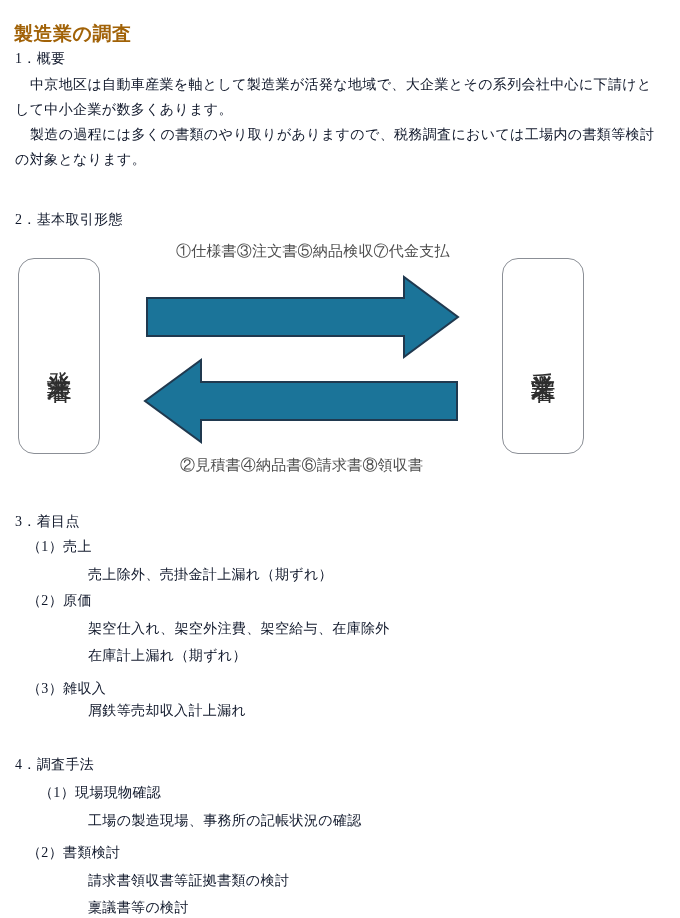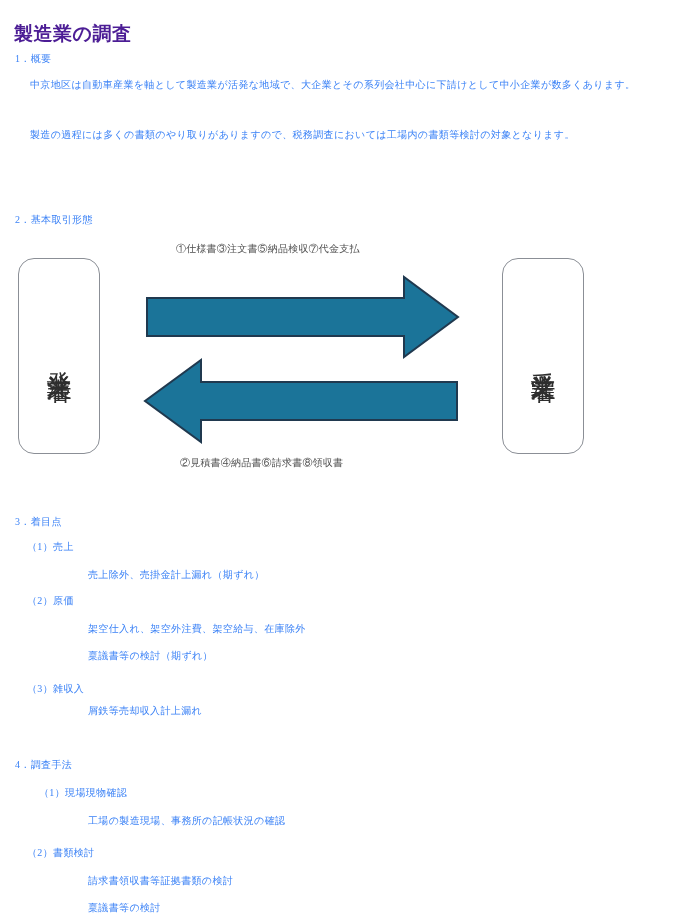--- a/index.html
+++ b/index.html
@@ -26,31 +26,31 @@
   }
 
   
   .doc-title {
     position: absolute;
     left: 14px;
     top: 8px;
     font-size: 19px;
     line-height: 26px;
     letter-spacing: 0.5px;
-    color: #4c1d95;
+    color: #a16207;
     white-space: nowrap;
   }
 
   
   .txt {
     position: absolute;
-    font-size: 10px;
+    font-size: 14px;
     line-height: 25px;
     letter-spacing: 0.35px;
-    color: #3b82f6;
+    color: #0f172a;
     white-space: nowrap;
   }
 
   .lvl0 { left: 15px; }
   .lvl1 { left: 27px; }
   .lvl2 { left: 88px; }
   .body-para {
     left: 15px;
     width: 648px;
     text-indent: 15px;
@@ -84,21 +84,21 @@
     letter-spacing: 2px;
     color: #2e2e2e;
     font-family: "Liberation Serif", "DejaVu Serif", serif;
   }
 
   #box-left  { left: 18px;  top: 18px; width: 82px; height: 196px; }
   #box-right { left: 502px; top: 18px; width: 82px; height: 196px; }
 
   .flow-label {
     position: absolute;
-    font-size: 10px;
+    font-size: 15px;
     letter-spacing: 0.2px;
     color: #4d4d4d;
     white-space: nowrap;
   }
   #label-top    { left: 176px; top: 2px; }
   #label-bottom { left: 180px; top: 216px; }
 
   .arrow-svg { position: absolute; overflow: visible; }
   #arrow-right-wrap { left: 146px; top: 36px; }
   #arrow-left-wrap  { left: 143px; top: 118px; }
@@ -141,21 +141,21 @@
     <div class="flow-label" id="label-bottom">②見積書④納品書⑥請求書⑧領収書</div>
   </div>
 
   <div class="txt lvl0" style="top:509px;">3．着目点</div>
 
   <div class="txt lvl1" style="top:534px;">（1）売上</div>
   <div class="txt lvl2" style="top:562px;">売上除外、売掛金計上漏れ（期ずれ）</div>
 
   <div class="txt lvl1" style="top:588px;">（2）原価</div>
   <div class="txt lvl2" style="top:616px;">架空仕入れ、架空外注費、架空給与、在庫除外</div>
-  <div class="txt lvl2" style="top:643px;">稟議書等の検討（期ずれ）</div>
+  <div class="txt lvl2" style="top:643px;">在庫計上漏れ（期ずれ）</div>
 
   <div class="txt lvl1" style="top:676px;">（3）雑収入</div>
   <div class="txt lvl2" style="top:698px;">屑鉄等売却収入計上漏れ</div>
 
   <div class="txt lvl0" style="top:752px;">4．調査手法</div>
 
   <div class="txt lvl1" style="top:780px;margin-left:12px;">（1）現場現物確認</div>
   <div class="txt lvl2" style="top:808px;">工場の製造現場、事務所の記帳状況の確認</div>
 
   <div class="txt lvl1" style="top:840px;">（2）書類検討</div>

